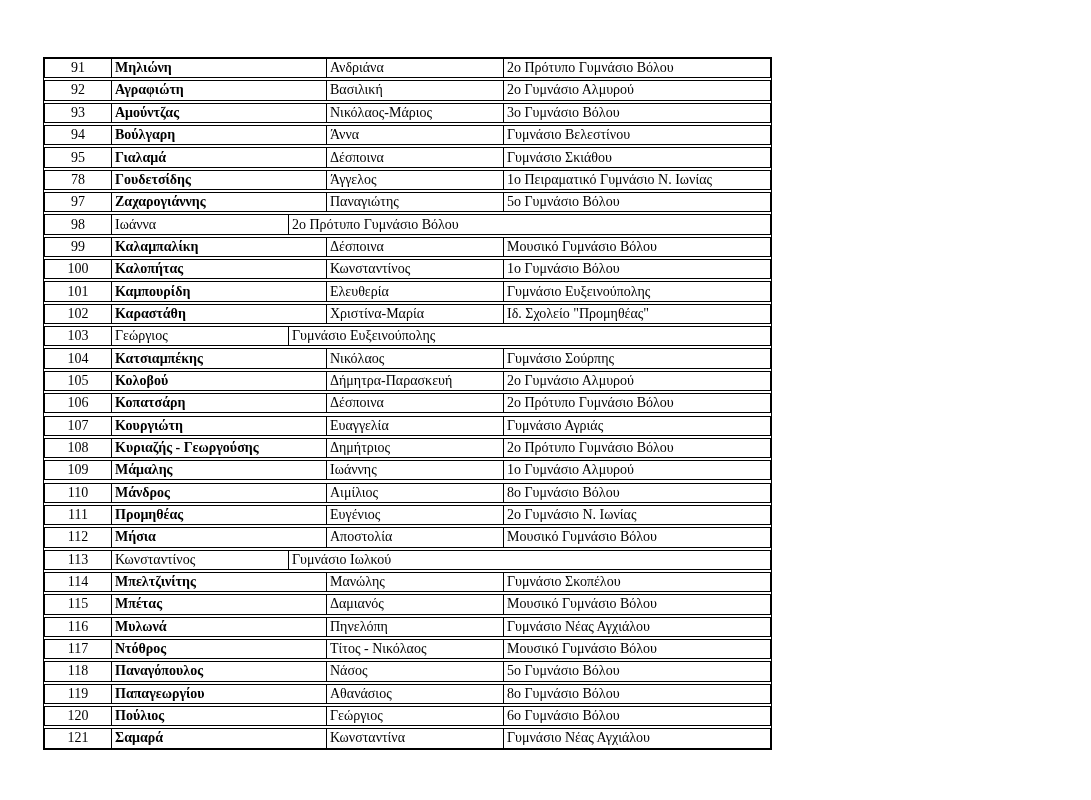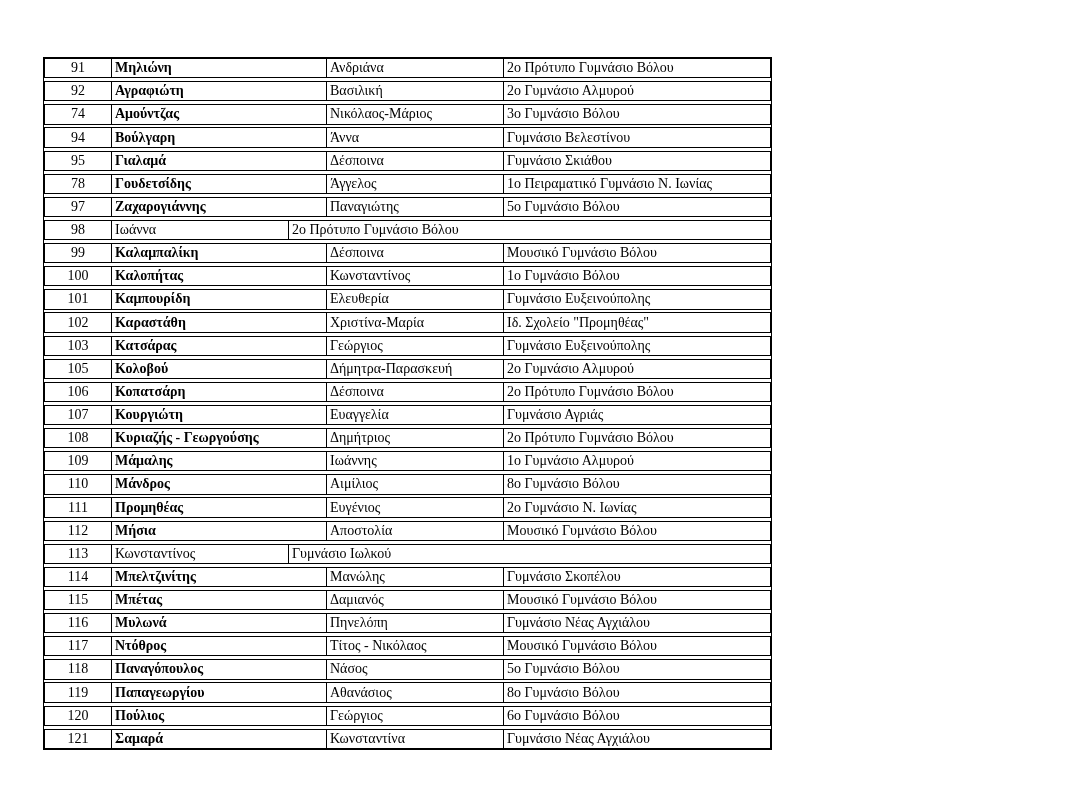--- a/index.html
+++ b/index.html
@@ -79,21 +79,21 @@
     <div class="cell c-first">Ανδριάνα</div>
     <div class="cell c-school">2ο Πρότυπο Γυμνάσιο Βόλου</div>
   </div>
       <div class="row">
     <div class="cell c-num">92</div>
     <div class="cell c-last">Αγραφιώτη</div>
     <div class="cell c-first">Βασιλική</div>
     <div class="cell c-school">2ο Γυμνάσιο Αλμυρού</div>
   </div>
       <div class="row">
-    <div class="cell c-num">74</div>
+    <div class="cell c-num">93</div>
     <div class="cell c-last">Αμούντζας</div>
     <div class="cell c-first">Νικόλαος-Μάριος</div>
     <div class="cell c-school">3ο Γυμνάσιο Βόλου</div>
   </div>
       <div class="row">
     <div class="cell c-num">94</div>
     <div class="cell c-last">Βούλγαρη</div>
     <div class="cell c-first">Άννα</div>
     <div class="cell c-school">Γυμνάσιο Βελεστίνου</div>
   </div>
@@ -139,23 +139,28 @@
     <div class="cell c-school">Γυμνάσιο Ευξεινούπολης</div>
   </div>
       <div class="row">
     <div class="cell c-num">102</div>
     <div class="cell c-last">Καραστάθη</div>
     <div class="cell c-first">Χριστίνα-Μαρία</div>
     <div class="cell c-school">Ιδ. Σχολείο "Προμηθέας"</div>
   </div>
       <div class="row">
     <div class="cell c-num">103</div>
-    <div class="cell c-last">Κατσάρας</div>
     <div class="cell c-first">Γεώργιος</div>
     <div class="cell c-school">Γυμνάσιο Ευξεινούπολης</div>
+  </div>
+      <div class="row">
+    <div class="cell c-num">104</div>
+    <div class="cell c-last">Κατσιαμπέκης</div>
+    <div class="cell c-first">Νικόλαος</div>
+    <div class="cell c-school">Γυμνάσιο Σούρπης</div>
   </div>
       <div class="row">
     <div class="cell c-num">105</div>
     <div class="cell c-last">Κολοβού</div>
     <div class="cell c-first">Δήμητρα-Παρασκευή</div>
     <div class="cell c-school">2ο Γυμνάσιο Αλμυρού</div>
   </div>
       <div class="row">
     <div class="cell c-num">106</div>
     <div class="cell c-last">Κοπατσάρη</div>

